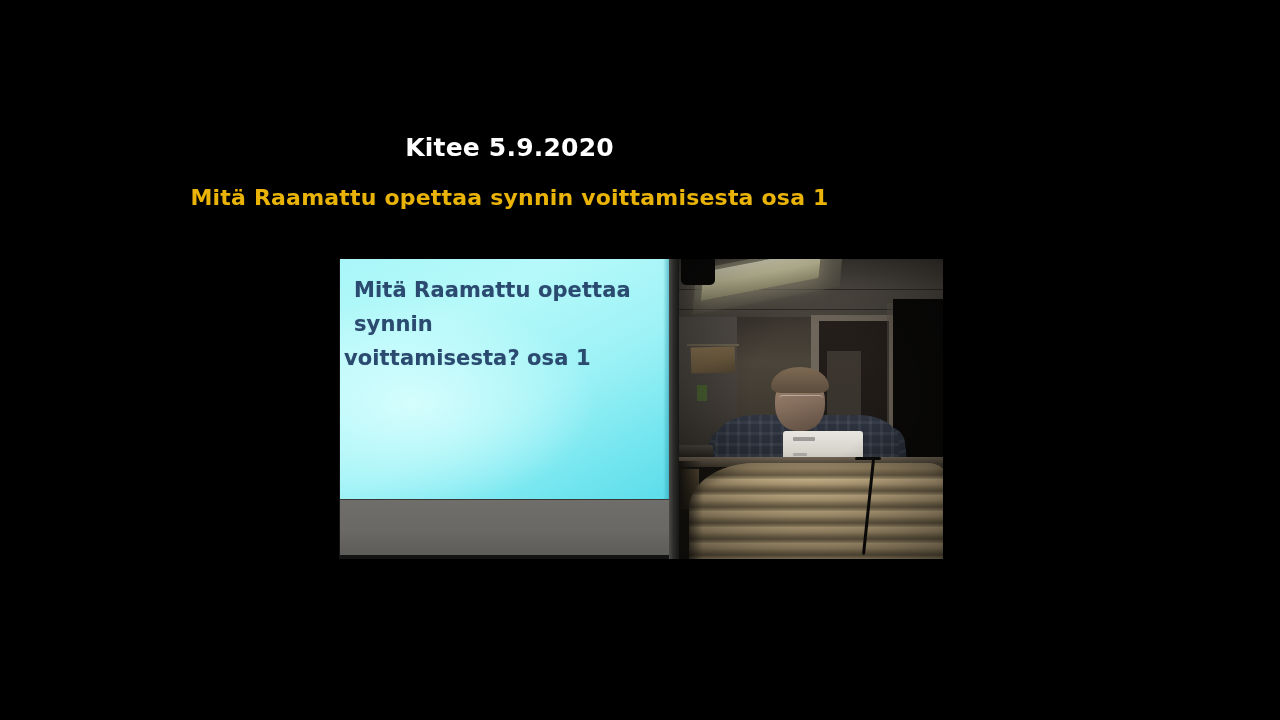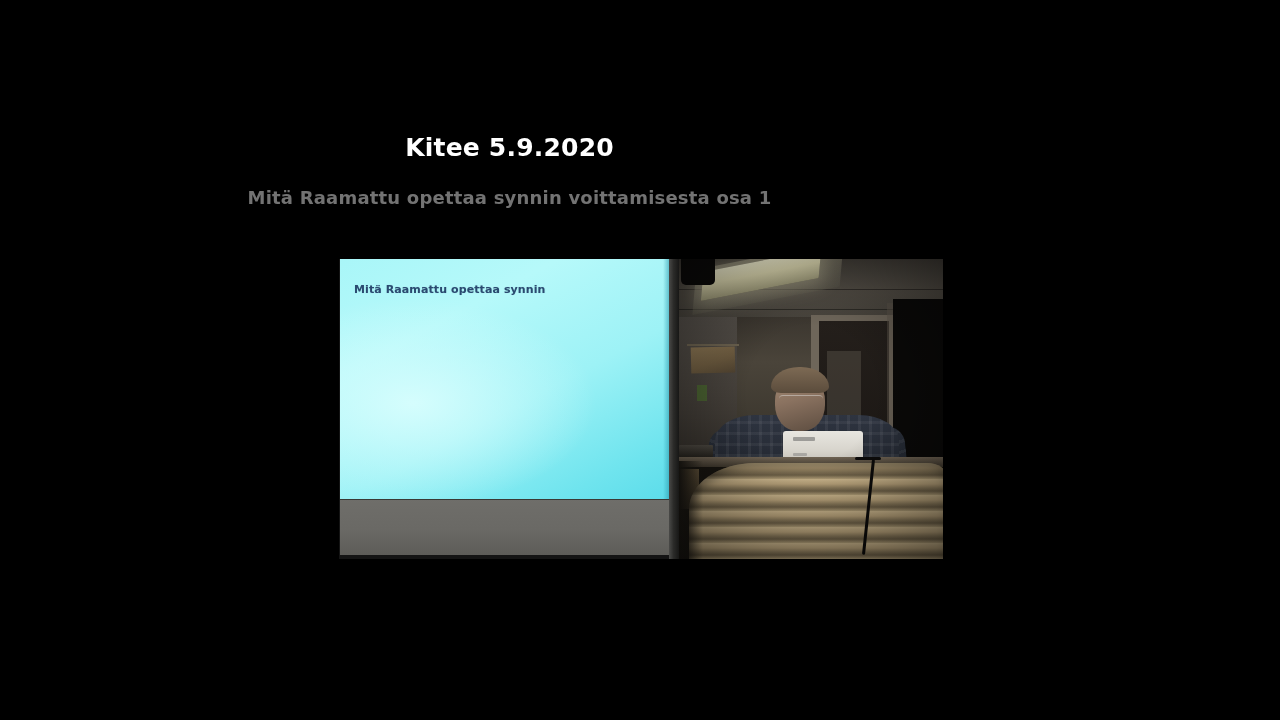--- a/index.html
+++ b/index.html
@@ -25,22 +25,22 @@
   }
   .title-line-1 {
     color: #ffffff;
     font-size: 25px;
     font-weight: bold;
     line-height: 36px;
     letter-spacing: 0.2px;
     white-space: nowrap;
   }
   .title-line-2 {
-    color: #737373;
-    font-size: 18px;
+    color: #eab308;
+    font-size: 22px;
     font-weight: bold;
     line-height: 36px;
     letter-spacing: 0.2px;
     white-space: nowrap;
     margin-top: 14px;
   }
 
   
   .media-frame {
     position: absolute;
@@ -110,21 +110,21 @@
     width: 10px;
     height: 300px;
     background: linear-gradient(90deg,#4a4a48 0%, #2b2b29 45%, #171716 100%);
   }
   .slide-text {
     position: absolute;
     left: 4px;
     top: 14px;
     width: 318px;
     color: #2a4a70;
-    font-size: 11px;
+    font-size: 21px;
     font-weight: 600;
     line-height: 34px;
     letter-spacing: 0.1px;
     text-shadow: 0 0 1px rgba(42,74,112,0.25);
   }
   .slide-text .l1 { display: block; padding-left: 10px; }
   .slide-text .l2 { display: block; padding-left: 0px; }
 
   
   .room-pane {
@@ -501,20 +501,21 @@
 </div>
 
 <div class="media-frame">
 
   <div class="projection-pane">
     <div class="screen-surround"></div>
     <div class="wall-below"></div>
     <div class="screen-lit">
       <div class="slide-text">
         <span class="l1">Mitä Raamattu opettaa synnin</span>
+        <span class="l2">voittamisesta? osa 1</span>
       </div>
     </div>
     <div class="screen-bezel-right"></div>
   </div>
 
   <div class="room-pane">
 
     <div class="ceiling">
       <div class="ceiling-tile-line" style="top:30px"></div>
       <div class="ceiling-tile-line" style="top:50px"></div>

